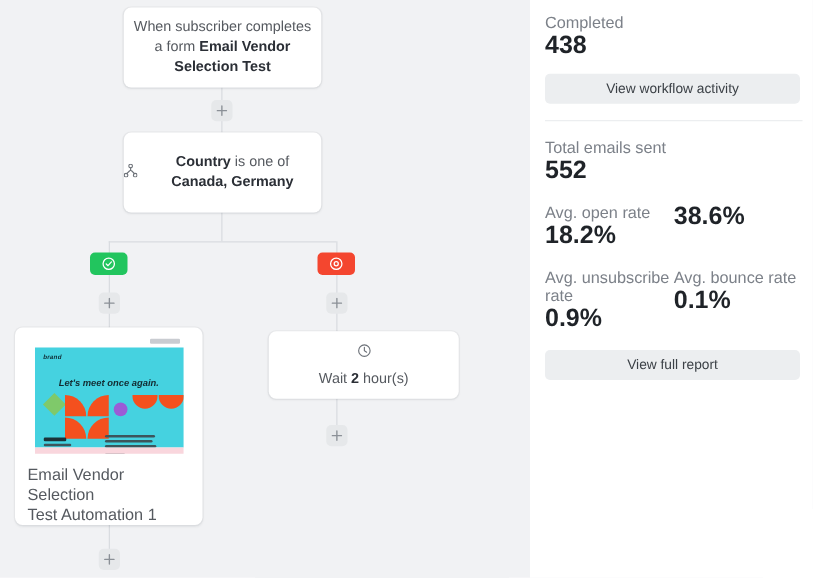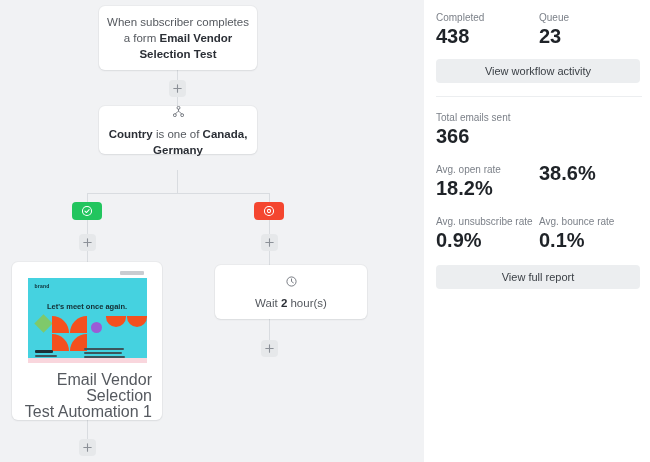--- a/index.html
+++ b/index.html
@@ -51,22 +51,22 @@
     padding: 0 4px;
   }
   .node-text b { color: #2b2f36; font-weight: bold; }
 
   #trigger-node {
     left: 99px; top: 6px; width: 158px; height: 64px;
     display: flex; align-items: center; justify-content: center;
   }
 
   #condition-node {
-    left: 99px; top: 106px; width: 158px; height: 48px;
-    display: flex; flex-direction: column; align-items: center;
+    left: 99px; top: 106px; width: 158px; height: 64px;
+    display: flex; flex-direction: row; align-items: center;
     justify-content: center; gap: 5px;
   }
 
   #wait-node {
     left: 192px; top: 265px; width: 152px; height: 54px;
     display: flex; flex-direction: column; align-items: center;
     justify-content: center; gap: 4px; margin-left: 23px;
   }
 
   #email-node {
@@ -95,20 +95,21 @@
   .badge-yes { background: #22c55e; }
   .badge-no  { background: #f4462f; }
 
   
   .thumb {
     width: 119px; height: 104px;
     margin-top: 7px;
     background: #ffffff;
     position: relative;
     overflow: hidden;
+    font-style: italic;
   }
   .thumb-label {
     position: absolute; right: 3px; top: 2px;
     width: 24px; height: 4px; background: #c9ccd1; border-radius: 1px;
   }
   .thumb-body {
     position: absolute; left: 0; top: 9px;
     width: 119px; height: 80px; background: #45d2e0;
   }
   .thumb-logo {
@@ -144,39 +145,39 @@
   .txtline { position: absolute; background: #1b3238; height: 1.5px; border-radius: 1px; }
   .txtline.light { background: #3c555c; }
   .txtline.link { background: #1b3238; }
   .thumb-footer {
     position: absolute; left: 0; top: 89px;
     width: 119px; height: 15px; background: #f9d6dd;
   }
 
   .email-title {
     margin-top: 9px;
-    font-size: 16px; line-height: 16px;
-    color: #55595f; text-align: right; padding: 0 10px;
+    font-size: 13px; line-height: 16px;
+    color: #55595f; text-align: left; padding: 0 10px;
   }
 
   
   #panel {
     position: absolute;
     left: 424px; top: 0;
     width: 226px; height: 462px;
     background: #ffffff;
     padding: 10px 8px 0 12px;
   }
   .panel-divider {
     height: 1px; background: #eceef0; margin: 13px 0 13px 0;
   }
   .stat-row { display: flex; }
   .stat { flex: 1; }
   .stat-label {
-    font-size: 10px; color: #7c8189; line-height: 15px;
+    font-size: 13px; color: #7c8189; line-height: 15px;
   }
   .stat-value {
     font-size: 20px; font-weight: bold; color: #1f2328;
     line-height: 21px; margin-top: 1px;
   }
   .panel-btn {
     display: block; width: 204px; height: 24px;
     background: #eceef0; border: none; border-radius: 4px;
     font-family: "Liberation Sans", sans-serif;
     font-size: 11px; color: #3b4046; cursor: pointer;
@@ -299,33 +300,29 @@
 
 </div>
 
 <div id="panel">
 
   <div class="stat-row">
     <div class="stat">
       <div class="stat-label">Completed</div>
       <div class="stat-value">438</div>
     </div>
-    <div class="stat">
-      <div class="stat-label">Queue</div>
-      <div class="stat-value">23</div>
-    </div>
   </div>
 
   <button class="panel-btn">View workflow activity</button>
 
   <div class="panel-divider"></div>
 
   <div>
     <div class="stat-label">Total emails sent</div>
-    <div class="stat-value">366</div>
+    <div class="stat-value">552</div>
   </div>
 
   <div class="stat-row mt16">
     <div class="stat">
       <div class="stat-label">Avg. open rate</div>
       <div class="stat-value">18.2%</div>
     </div>
     <div class="stat">
       <div class="stat-value">38.6%</div>
     </div>

